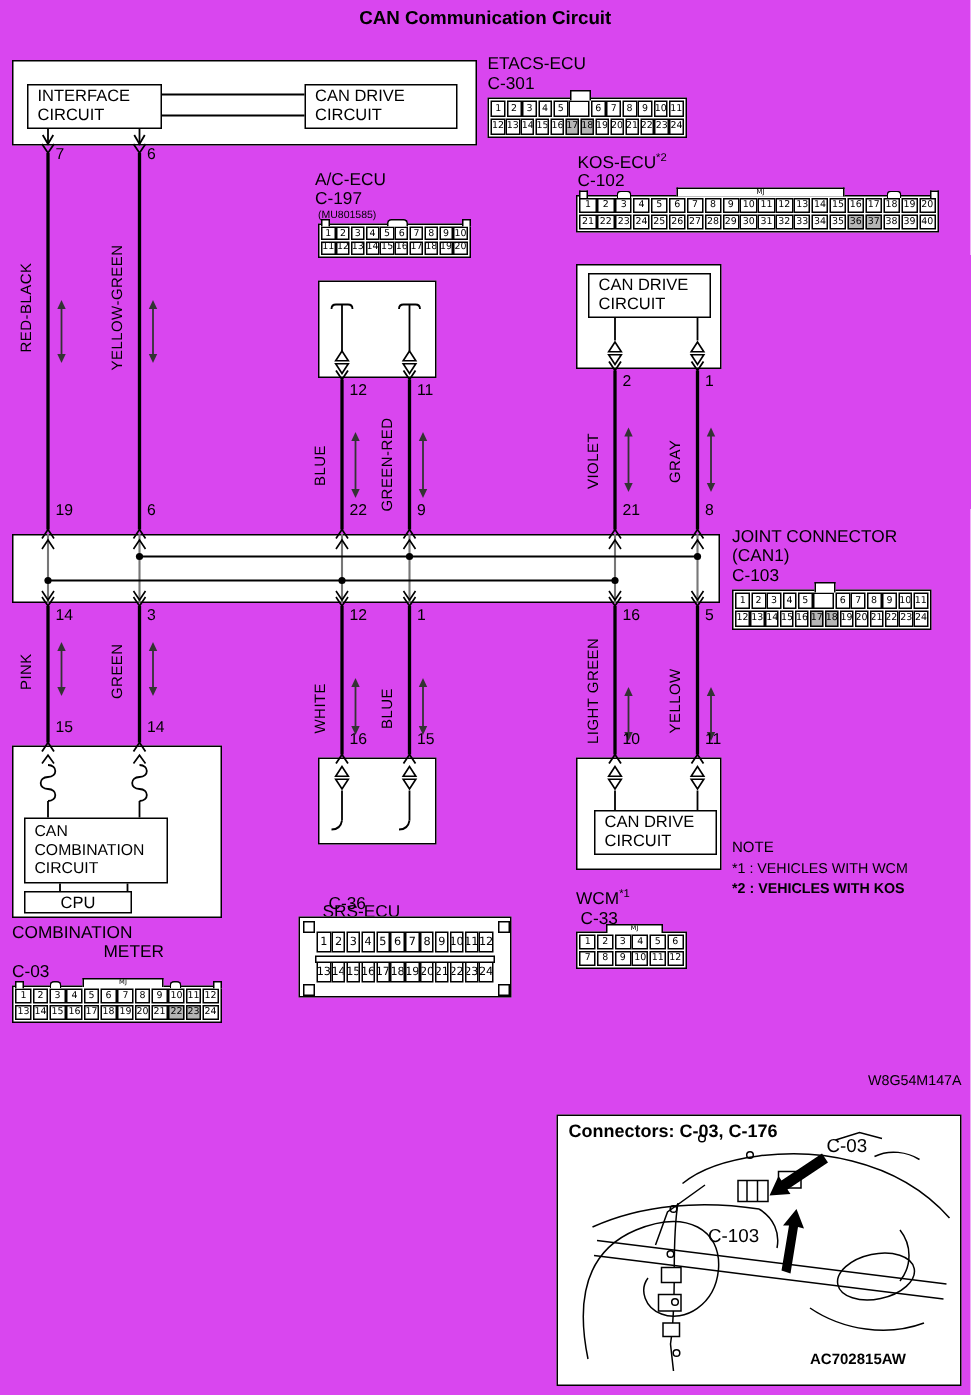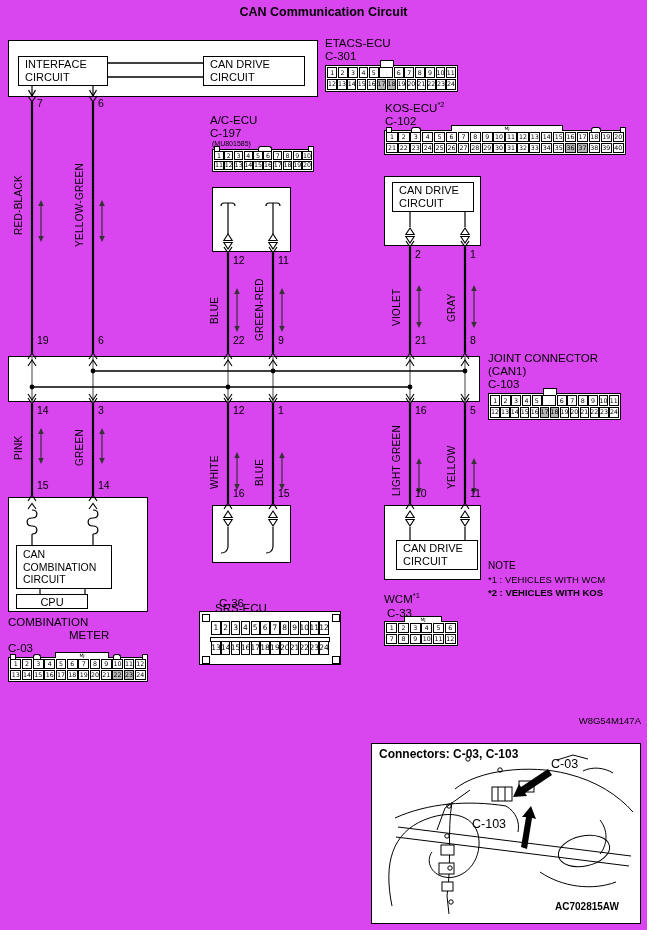--- a/index.html
+++ b/index.html
@@ -101,24 +101,24 @@
   </div>
   <div class="t" style="left:387px;top:607px;">C-33</div>
 
   <div class="t" style="left:488px;top:560px;font-size:10px;">NOTE</div>
   <div class="t note-line" style="left:488px;top:574px;">*1 : VEHICLES WITH WCM</div>
   <div class="t note-line" style="left:488px;top:587px;font-weight:bold;">*2 : VEHICLES WITH KOS</div>
 
   <div class="t" style="left:541px;top:716px;width:100px;text-align:right;font-size:9.5px;">W8G54M147A</div>
 
   <div class="box" style="left:371px;top:743px;width:270px;height:181px;border-width:1.8px;"></div>
-  <div class="t b" style="left:379px;top:748px;font-size:12px;">Connectors: C-03, C-103</div>
+  <div class="t b" style="left:379px;top:748px;font-size:12px;">Connectors: C-03, C-176</div>
   <div class="t" style="left:551px;top:757px;font-size:12.5px;">C-03</div>
   <div class="t" style="left:472px;top:817px;font-size:12.5px;">C-103</div>
-  <div class="t b" style="left:540px;top:901px;width:94px;text-align:center;font-size:10px;">AC702815AW</div>
+  <div class="t b" style="left:540px;top:901px;width:94px;text-align:left;font-size:10px;">AC702815AW</div>
 
   <svg id="wiring-svg" width="647" height="930" viewBox="0 0 647 930">
       <line x1="32" y1="102" x2="32" y2="353" stroke="#000" stroke-width="2.2"></line>
       <line x1="32" y1="356" x2="32" y2="402" stroke="#777" stroke-width="1.4"></line>
       <line x1="32" y1="404" x2="32" y2="495" stroke="#000" stroke-width="2.2"></line>
       <polyline points="28,96 32,102 36,96" fill="none" stroke="#000" stroke-width="1.2"></polyline>
       <polyline points="28,359 32,353 36,359" fill="none" stroke="#000" stroke-width="1.1"></polyline>
       <polyline points="28,366 32,360 36,366" fill="none" stroke="#000" stroke-width="1.1"></polyline>
       <polyline points="28,394 32,400 36,394" fill="none" stroke="#000" stroke-width="1.1"></polyline>
       <polyline points="28,398 32,404 36,398" fill="none" stroke="#000" stroke-width="1.1"></polyline>

